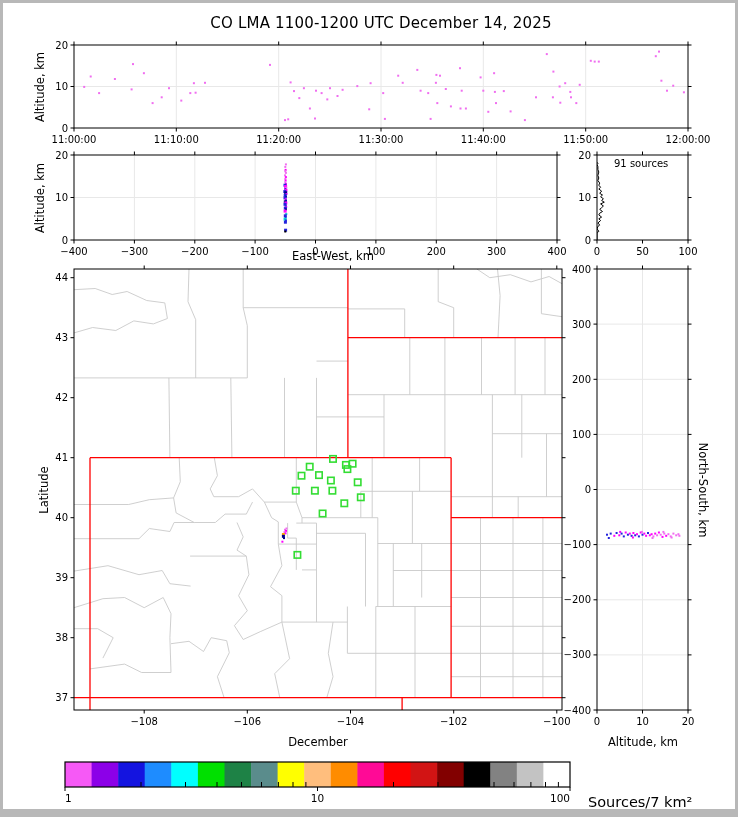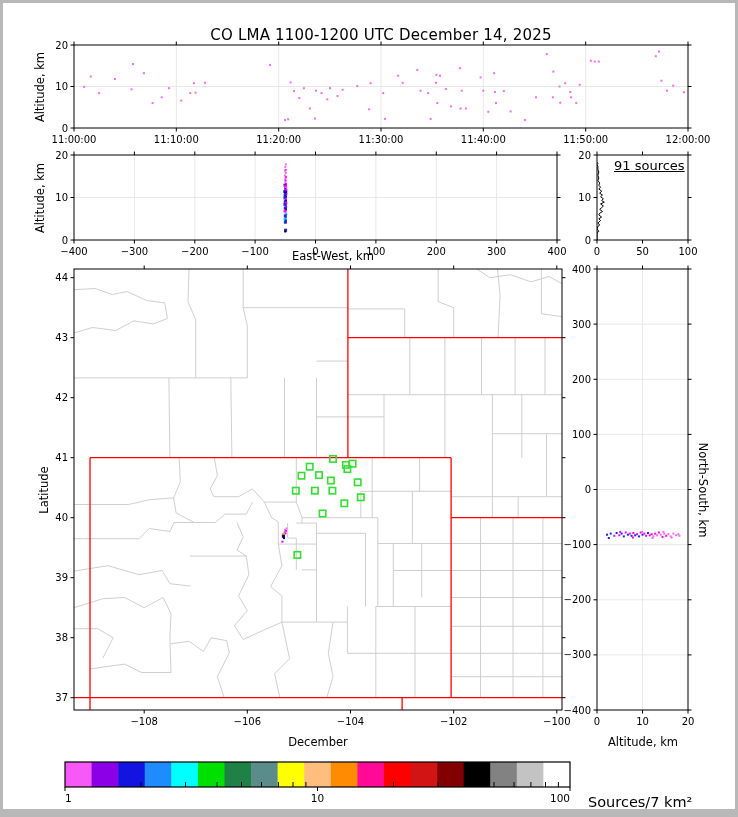--- a/index.html
+++ b/index.html
@@ -1,26 +1,26 @@
 <!DOCTYPE html>
 <html><head>
 <meta charset="utf-8">
 <style>
   html,body{margin:0;padding:0;}
   body{width:738px;height:817px;background:#b8b8b8;position:relative;
        font-family:"DejaVu Sans","Liberation Sans",sans-serif;}
   #fig{position:absolute;left:3px;top:3px;width:732px;height:806px;background:#ffffff;}
   #chart-svg{position:absolute;left:0;top:0;}
   .lbl{position:absolute;color:#000;white-space:nowrap;}
-  .title{font-size:15px;letter-spacing:0.2px;margin-top:12px;}
+  .title{font-size:15px;letter-spacing:0.2px;}
   .axlbl{font-size:11.5px;}
   .rot-ccw{transform:translate(-50%,-50%) rotate(-90deg);}
   .rot-cw{transform:translate(-50%,-50%) rotate(90deg);}
   .ctr{transform:translate(-50%,-50%);}
-  .note{font-size:13px;text-decoration:underline;}
+  .note{font-size:10px;}
   .cbarlbl{font-size:14.5px;}
   .panel-region{position:absolute;pointer-events:none;}
 </style>
 </head>
 <body>
 
 <div id="fig">
   <svg id="chart-svg" width="732" height="806" viewBox="3 3 732 806">
       <defs>
         <clipPath id="clip-time_height">

